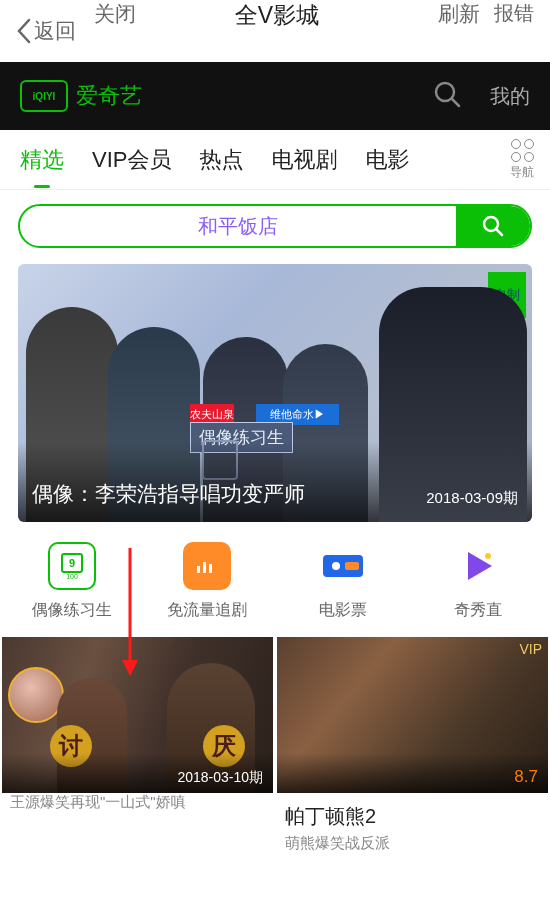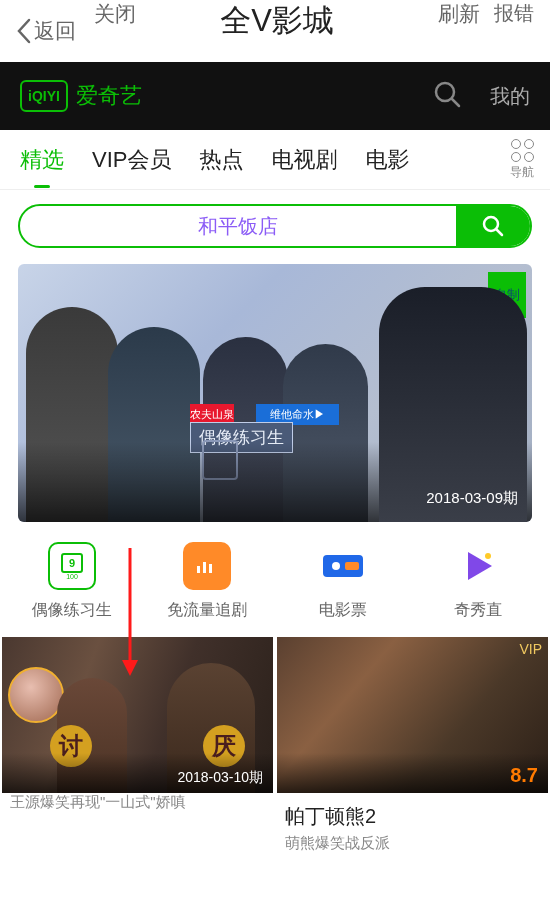--- a/index.html
+++ b/index.html
@@ -3,28 +3,28 @@
 <meta charset="utf-8">
 <style>
 * { margin: 0; padding: 0; box-sizing: border-box; }
 body { width: 550px; height: 902px; font-family: -apple-system, "PingFang SC", "Microsoft YaHei", sans-serif; background: #fff; overflow: hidden; }
 
 
 .top-nav { height: 62px; display: flex; padding: 0 16px; color: #666; }
 .top-nav .back { display: flex; align-items: center; font-size: 21px; }
 .top-nav .back svg { margin-right: 2px; }
 .top-nav .close { font-size: 21px; margin-left: 18px; }
-.top-nav .title { flex: 1; text-align: center; font-size: 31px; color: #222; margin-left: -20px; }
+.top-nav .title { flex: 1; text-align: center; font-size: 23px; color: #222; margin-left: -20px; }
 .top-nav .refresh { font-size: 21px; margin-right: 14px; }
 .top-nav .report { font-size: 20px; }
 
 
 .brand-bar { height: 68px; background: #111; display: flex; align-items: center; padding: 0 20px; }
 .brand-bar .logo { display: flex; align-items: center; }
-.brand-bar .logo-box { width: 48px; height: 32px; border: 2px solid #0bbe06; border-radius: 6px; display: flex; align-items: center; justify-content: center; color: #0bbe06; font-weight: bold; font-size: 14px; margin-right: 8px; }
+.brand-bar .logo-box { width: 48px; height: 32px; border: 2px solid #0bbe06; border-radius: 6px; display: flex; align-items: center; justify-content: center; color: #0bbe06; font-weight: bold; font-size: 10px; margin-right: 8px; }
 .brand-bar .logo-text { color: #0bbe06; font-size: 22px; font-weight: 500; }
 .brand-bar .spacer { flex: 1; }
 .brand-bar .search-icon { margin-right: 28px; }
 .brand-bar .my { color: #aaa; font-size: 20px; }
 
 
 .tabs { height: 60px; display: flex; align-items: center; padding-left: 20px; border-bottom: 1px solid #eee; justify-content: center; }
 .tabs .tab { font-size: 22px; color: #222; margin-right: 28px; position: relative; }
 .tabs .tab.active { color: #0bbe06; font-weight: 500; }
 .tabs .tab.active::after { content: ''; position: absolute; left: 14px; right: 14px; bottom: -13px; height: 3px; background: #0bbe06; border-radius: 2px; }
@@ -73,21 +73,21 @@
 .card .thumb.t1 { background: linear-gradient(110deg, #4a3830 0%, #6a5040 30%, #40302a 60%, #2a201a 100%); }
 .card .thumb.t2 { background: linear-gradient(130deg, #5a4030 0%, #8a6042 30%, #4a3828 65%, #2a1e16 100%); }
 .card .thumb .vip { position: absolute; top: 4px; right: 6px; color: #f0c860; font-size: 14px; font-weight: 500; }
 .card .thumb .avatar { position: absolute; left: 6px; top: 30px; width: 56px; height: 56px; border-radius: 50%; border: 2px solid #f0b030; background: radial-gradient(circle at 40% 35%, #e8beb0, #a06850); }
 .card .thumb .person-l { position: absolute; left: 55px; bottom: 0; width: 70px; height: 115px; background: linear-gradient(#6a4838, #4a3224); border-radius: 35px 35px 0 0; }
 .card .thumb .person-r { position: absolute; right: 18px; bottom: 0; width: 88px; height: 130px; background: linear-gradient(#5a4232, #3a281c); border-radius: 44px 44px 0 0; }
 .card .thumb .char-l { position: absolute; left: 48px; bottom: 26px; width: 42px; height: 42px; border-radius: 50%; background: #d4a020; color: #4a1e1e; font-size: 24px; font-weight: 700; display: flex; align-items: center; justify-content: center; }
 .card .thumb .char-r { position: absolute; right: 28px; bottom: 26px; width: 42px; height: 42px; border-radius: 50%; background: #d4a020; color: #4a1e1e; font-size: 24px; font-weight: 700; display: flex; align-items: center; justify-content: center; }
 .card .thumb .grad { position: absolute; left: 0; right: 0; bottom: 0; height: 40px; background: linear-gradient(transparent, rgba(0,0,0,0.7)); }
 .card .thumb .t-date { position: absolute; right: 10px; bottom: 6px; color: #fff; font-size: 14px; z-index: 2; }
-.card .thumb .rating { position: absolute; right: 10px; bottom: 6px; color: #ff7a00; font-size: 20px; font-weight: 700; z-index: 2; margin-top: 16px; }
+.card .thumb .rating { position: absolute; right: 10px; bottom: 6px; color: #ff7a00; font-size: 17px; font-weight: 400; z-index: 2; margin-top: 16px; }
 .card .title { font-size: 20px; color: #222; padding: 10px 8px 4px; }
 .card .sub { font-size: 15px; color: #888; padding: 0 8px; }
 
 .rel { position: relative; }
 </style>
 </head>
 <body class="rel">
 
 <div class="top-nav">
   <div class="back">
@@ -154,20 +154,21 @@
       <div class="person p4"></div>
       <div class="person p5"></div>
   </div>
   <div class="badge">自制</div>
   <div class="tag-red">农夫山泉</div>
   <div class="tag-blue">维他命水▶</div>
   <div class="show-box">偶像练习生</div>
   <div class="sbox"></div>
   <div class="namecard">Jeffrey</div>
   <div class="gradient"></div>
+  <div class="caption">偶像：李荣浩指导唱功变严师</div>
   <div class="date">2018-03-09期</div>
 </div>
 
 <div class="cats">
   <div class="cat">
     <div class="icon" style="background:#fff;border:2.5px solid #0bbe06;">
         <svg width="28" height="28" viewBox="0 0 28 28">
           <rect x="4" y="2" width="20" height="18" rx="2" stroke="#0bbe06" stroke-width="2" fill="none"></rect>
           <text x="14" y="15" text-anchor="middle" font-size="11" fill="#0bbe06" font-weight="bold">9</text>
           <text x="14" y="27" text-anchor="middle" font-size="7" fill="#0bbe06">100</text>

